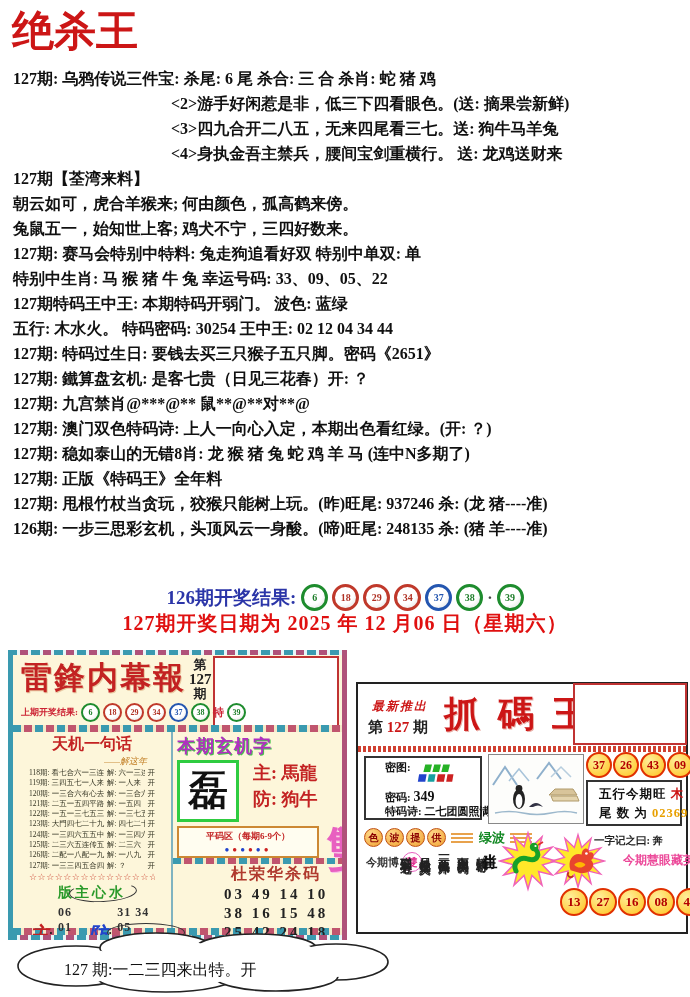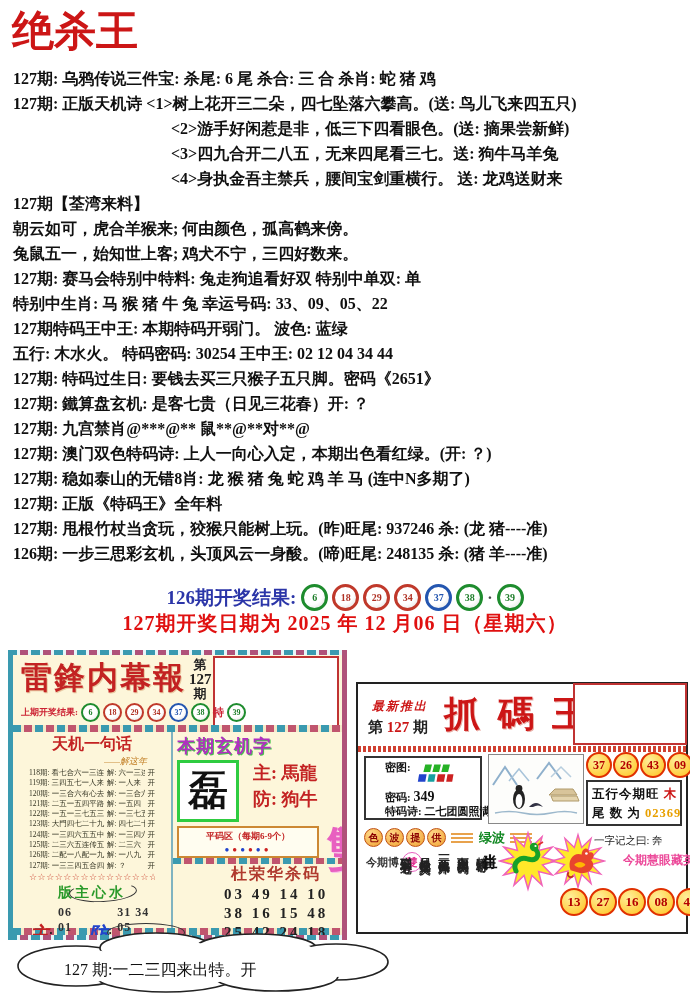--- a/index.html
+++ b/index.html
@@ -81,53 +81,52 @@
   #rf-whitebox{position:absolute;right:-1px;top:-1px;width:110px;height:58px;background:#fff;border:2px solid #c03333;}
   #rf-hatch{position:absolute;left:0;right:0;top:62px;height:6px;
       background:repeating-linear-gradient(90deg,#d04030 0 3px,#fff 3px 5px);}
   #rf-boxA{position:absolute;left:6px;top:72px;width:118px;height:64px;border:2px solid #333;padding:2px 19px;box-sizing:border-box;}
   .rf-small{font-size:11px;font-weight:700;color:#111;white-space:nowrap;line-height:14px;}
   #rf-boxB{position:absolute;left:130px;top:70px;width:94px;height:68px;border:1px solid #888;background:#fdfdfb;}
   #rf-topballs{position:absolute;left:228px;top:68px;display:flex;gap:1px;}
   .gold-ball{width:22px;height:22px;border-radius:50%;background:radial-gradient(circle at 35% 30%,#ffef9a,#ffc21e);
              border:2px solid #e03000;color:#b30000;font-weight:700;font-size:12px;display:flex;align-items:center;justify-content:center;}
   #rf-wuxing{position:absolute;left:228px;top:96px;width:96px;height:46px;border:2px solid #333;box-sizing:border-box;
-             padding:3px 4px;background:#fff;}
+             padding:3px 11px;background:#fff;}
   .wx-line{font-size:12.5px;font-weight:700;color:#111;line-height:19px;white-space:nowrap;letter-spacing:1px;}
   .wx-line .wood{color:#cc1616;} .wx-line .tail{color:#e8a000;}
   #rf-sebo{position:absolute;left:6px;top:144px;display:flex;align-items:center;gap:2px;}
   .sebo-c{width:17px;height:17px;border-radius:50%;background:radial-gradient(circle at 35% 30%,#ffd98a,#f0a030);
           border:1px solid #c05010;color:#8a0000;font-size:10px;font-weight:700;display:flex;align-items:center;justify-content:center;}
   #sebo-wave{font-size:13px;font-weight:700;color:#118822;margin-left:4px;}
   .wavebar{width:22px;height:10px;margin-left:3px;
       background:repeating-linear-gradient(0deg,#e8a24c 0 2px,#fff 2px 4px);}
   #rf-bet{position:absolute;left:8px;top:168px;font-size:11px;font-weight:700;color:#333;display:flex;align-items:center;}
   #rf-bet .circ{width:18px;height:18px;border:1.5px solid #e860c0;border-radius:50%;color:#e03090;display:flex;
                 align-items:center;justify-content:center;font-size:11px;margin-left:3px;}
   #rf-cols{position:absolute;left:40px;top:164px;height:78px;display:flex;flex-direction:row;gap:4px;}
   .v-col{writing-mode:vertical-rl;text-orientation:upright;font-size:11.5px;font-weight:700;color:#222;letter-spacing:1px;}
   #rf-shengxiao{position:absolute;left:122px;top:158px;writing-mode:vertical-rl;text-orientation:upright;
                 font-size:15px;font-weight:700;color:#111;}
   #star-snake{position:absolute;left:140px;top:146px;}
   #star-rooster{position:absolute;left:192px;top:146px;}
-  #rf-motto{position:absolute;left:236px;top:150px;font-size:10.5px;font-weight:400;color:#222;white-space:nowrap;}
+  #rf-motto{position:absolute;left:236px;top:150px;font-size:10.5px;font-weight:700;color:#222;white-space:nowrap;}
   #rf-hero{position:absolute;left:238px;top:168px;font-size:12px;font-weight:700;color:#ec4899;white-space:nowrap;margin-left:27px;}
   #rf-bottomballs{position:absolute;left:202px;top:204px;display:flex;gap:1px;}
   #rf-bottomballs .gold-ball{width:24px;height:24px;font-size:13px;}
   
   #bubble{position:absolute;left:6px;top:928px;}
   #bubble-text{position:absolute;left:58px;top:32px;font-size:16px;font-weight:400;color:#111;white-space:nowrap;}
 </style>
 </head>
 <body>
 
 <div id="kill-title">绝杀王</div>
 <div id="tip-lines">
     <div class="tip-line">127期: 乌鸦传说三件宝: 杀尾: 6 尾  杀合: 三 合  杀肖: 蛇 猪 鸡</div>
-    <div class="tip-line">127期: 正版天机诗  &lt;1&gt;树上花开三二朵，四七坠落六攀高。(送: 鸟儿飞来四五只)</div>
     <div class="tip-line indent">&lt;2&gt;游手好闲惹是非，低三下四看眼色。(送: 摘果尝新鲜)</div>
     <div class="tip-line indent">&lt;3&gt;四九合开二八五，无来四尾看三七。送: 狗牛马羊兔</div>
     <div class="tip-line indent">&lt;4&gt;身执金吾主禁兵，腰间宝剑重横行。 送: 龙鸡送财来</div>
     <div class="tip-line">127期【荃湾来料】</div>
     <div class="tip-line">朝云如可，虎合羊猴来; 何由颜色，孤高鹤来傍。</div>
     <div class="tip-line">兔鼠五一，始知世上客; 鸡犬不宁，三四好数来。</div>
     <div class="tip-line">127期: 赛马会特别中特料: 兔走狗追看好双 特别中单双: 单</div>
     <div class="tip-line">特别中生肖: 马 猴 猪 牛 兔 幸运号码: 33、09、05、22</div>
     <div class="tip-line">127期特码王中王: 本期特码开弱门。 波色: 蓝绿</div>
     <div class="tip-line">五行: 木水火。 特码密码: 30254 王中王: 02 12 04 34 44</div>

